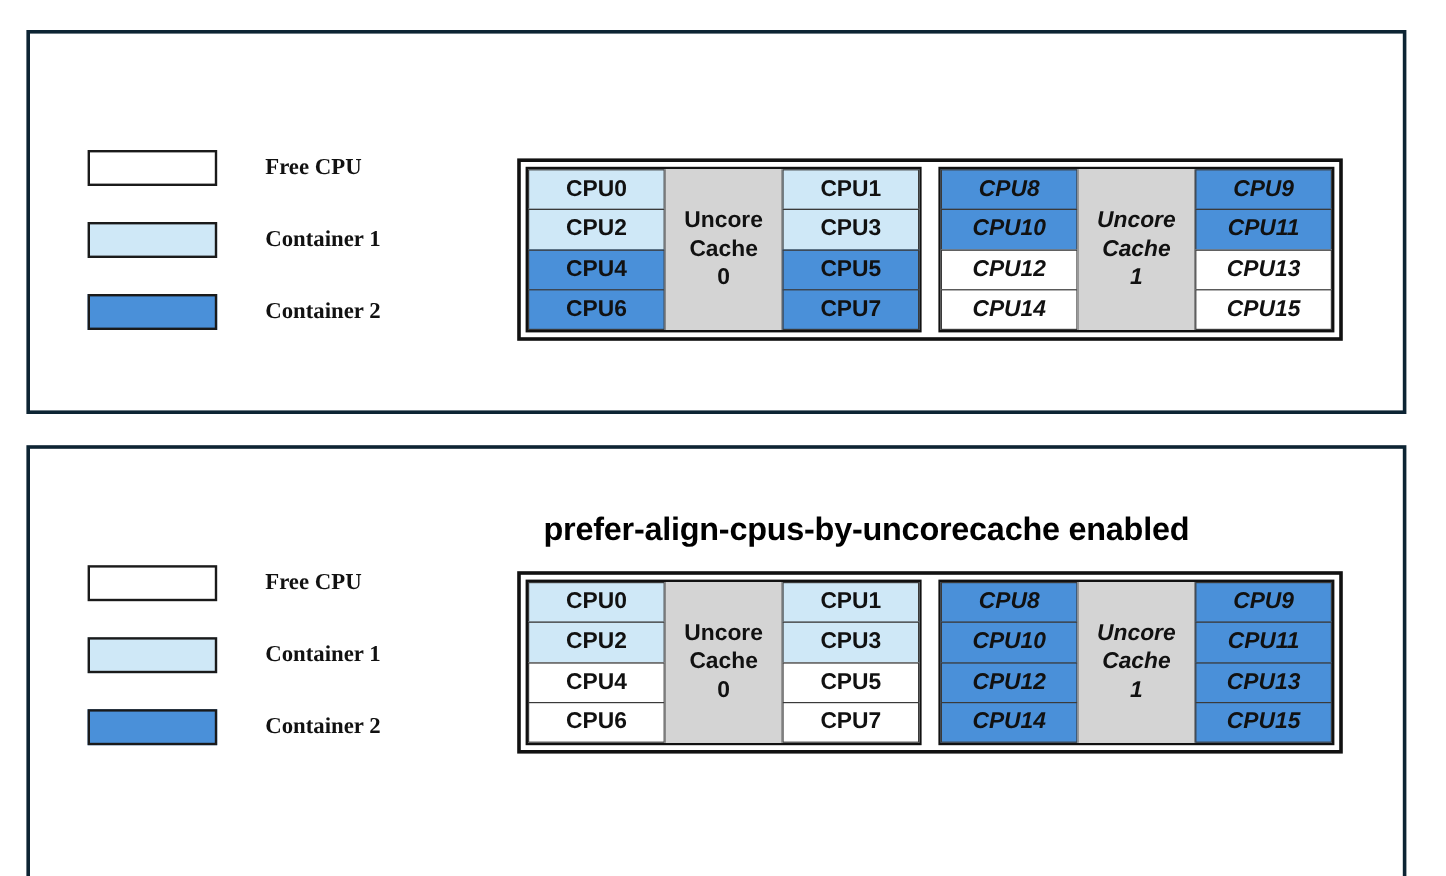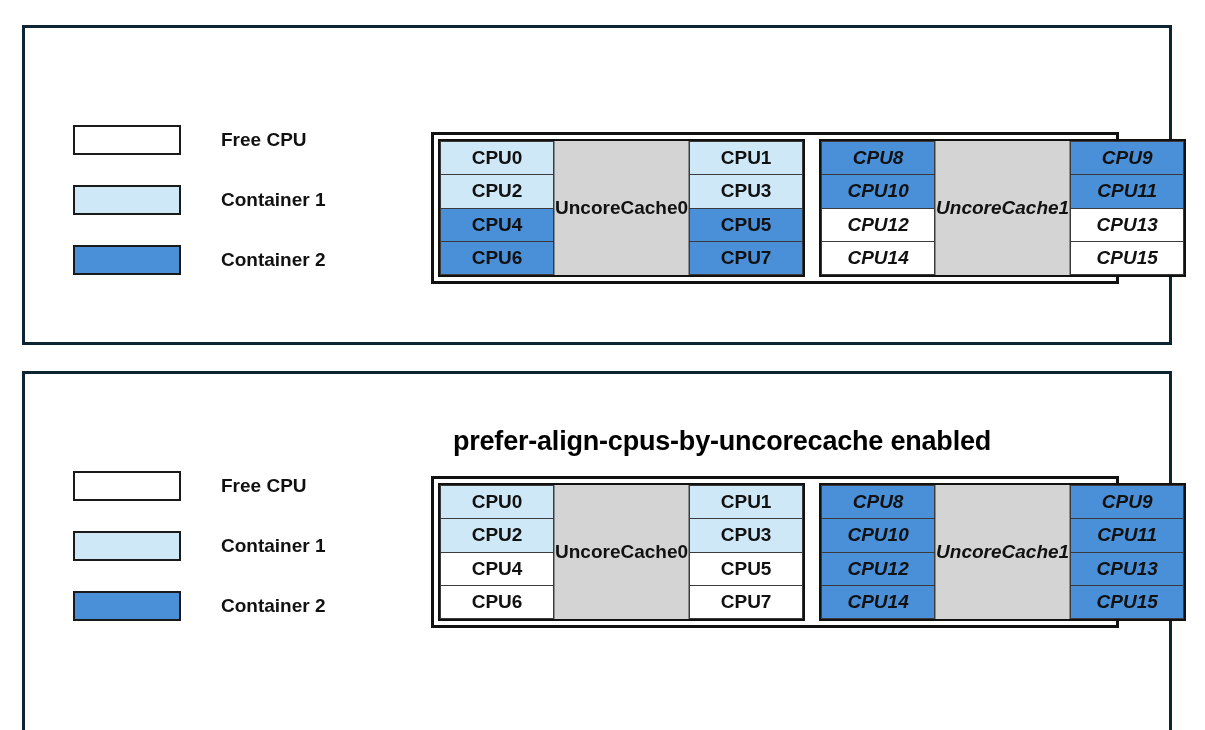--- a/index.html
+++ b/index.html
@@ -33,20 +33,21 @@
     color: #000000;
     letter-spacing: -0.2px;
   }
   #panel-1 .panel-title { top: 36px; font-size: 27px; padding-left: 280px; box-sizing: border-box; }
   #panel-2 .panel-title { top: 34px; font-size: 27px; padding-left: 250px; box-sizing: border-box; }
 
   
   .legend {
     position: absolute;
     left: 48px;
+    font-family: Liberation Serif, serif;
   }
   #panel-1 .legend { top: 82px; }
   #panel-2 .legend { top: 82px; }
 
   .legend-row {
     display: flex;
     align-items: center;
     height: 60px;
   }
   .legend-swatch {
@@ -87,21 +88,21 @@
 
   .cpu-col {
     display: flex;
     flex-direction: column;
     flex: 0 0 114px;
   }
   .cache-col {
     flex: 1 1 auto;
     background: #d4d4d4;
     display: flex;
-    flex-direction: row;
+    flex-direction: column;
     align-items: center;
     justify-content: center;
     border-left: 1px solid #8a8a8a;
     border-right: 1px solid #8a8a8a;
   }
   .cache-line {
     font-size: 19px;
     font-weight: bold;
     color: #111111;
     line-height: 1.28;

